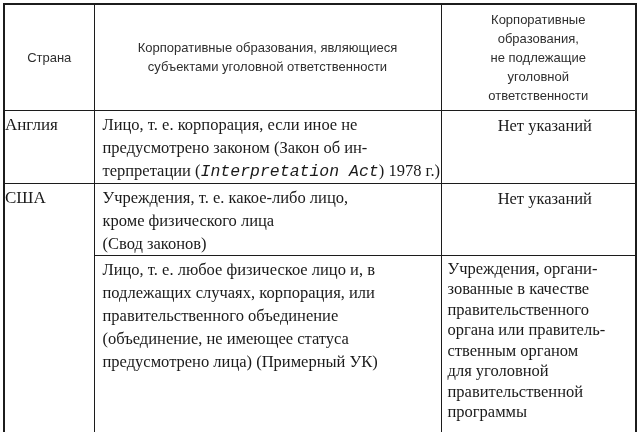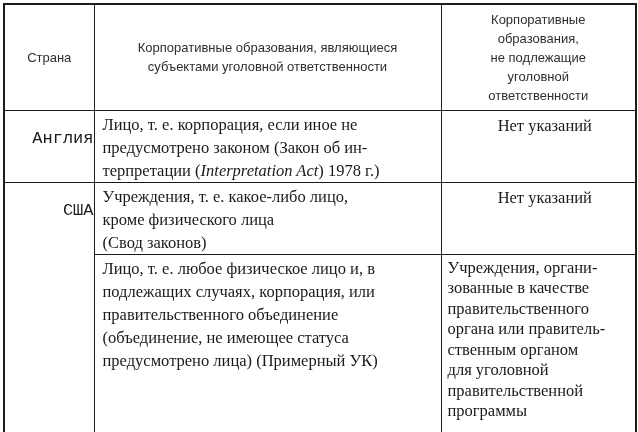--- a/index.html
+++ b/index.html
@@ -53,41 +53,40 @@
   tr.r1 > td { height: 68px; }
   tr.r2 > td { height: 66px; }
   tr.r3 > td { height: 214px; }
   .cmp td {
     font-family: "Liberation Serif", serif;
     font-size: 16.5px;
     line-height: 23px;
     color: var(--body-text);
   }
   td.cell-country {
-    text-align: right;
-    padding-top: 16px;
+    text-align: left;
+    padding-top: 2px;
     font-size: 17px;
-    font-family: Liberation Mono, monospace;
   }
   td.cell-liable {
     text-align: left;
     padding: 2px 4px 0 8px;
   }
   td.cell-notliable.center {
     text-align: center;
     padding-top: 3px;
     padding-left: 13px;
   }
   td.cell-notliable.left {
     text-align: left;
     padding: 3px 0 0 6px;
     line-height: 20.5px;
   }
   .line { white-space: pre; }
-  .line i { font-style: italic; }
+  .line i { font-style: italic; font-family: Liberation Mono, monospace; }
 </style>
 </head>
 <body>
 
 <div class="page">
   <table class="cmp">
     <colgroup>
       <col class="col-country">
       <col class="col-liable">
       <col class="col-notliable">

